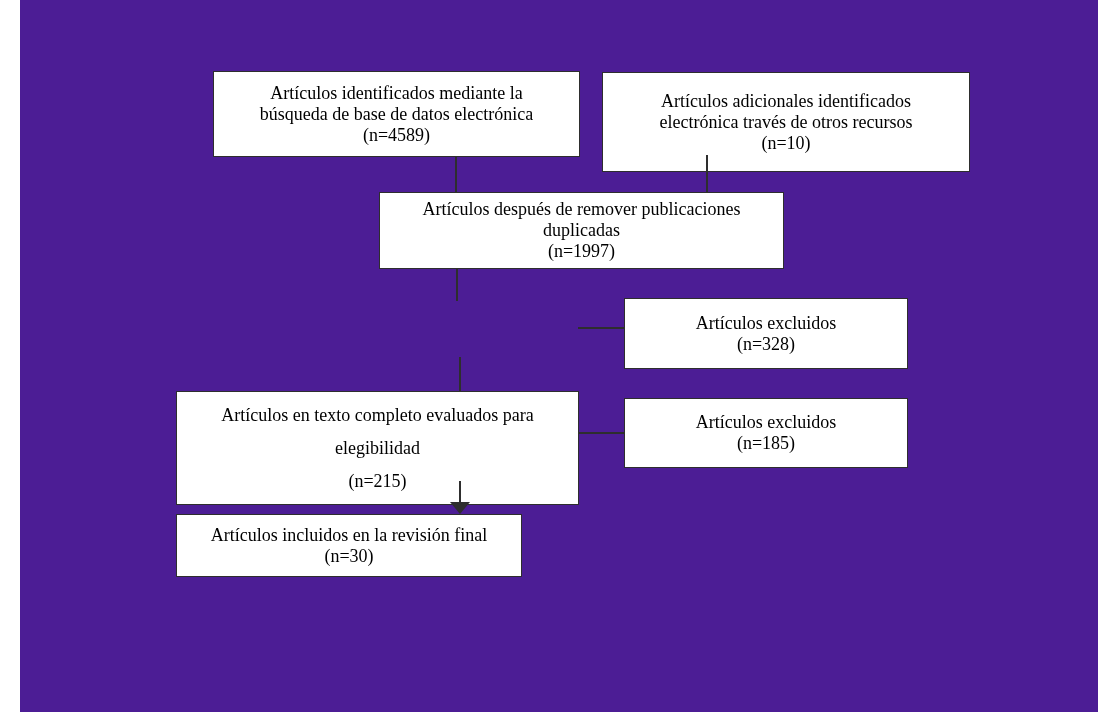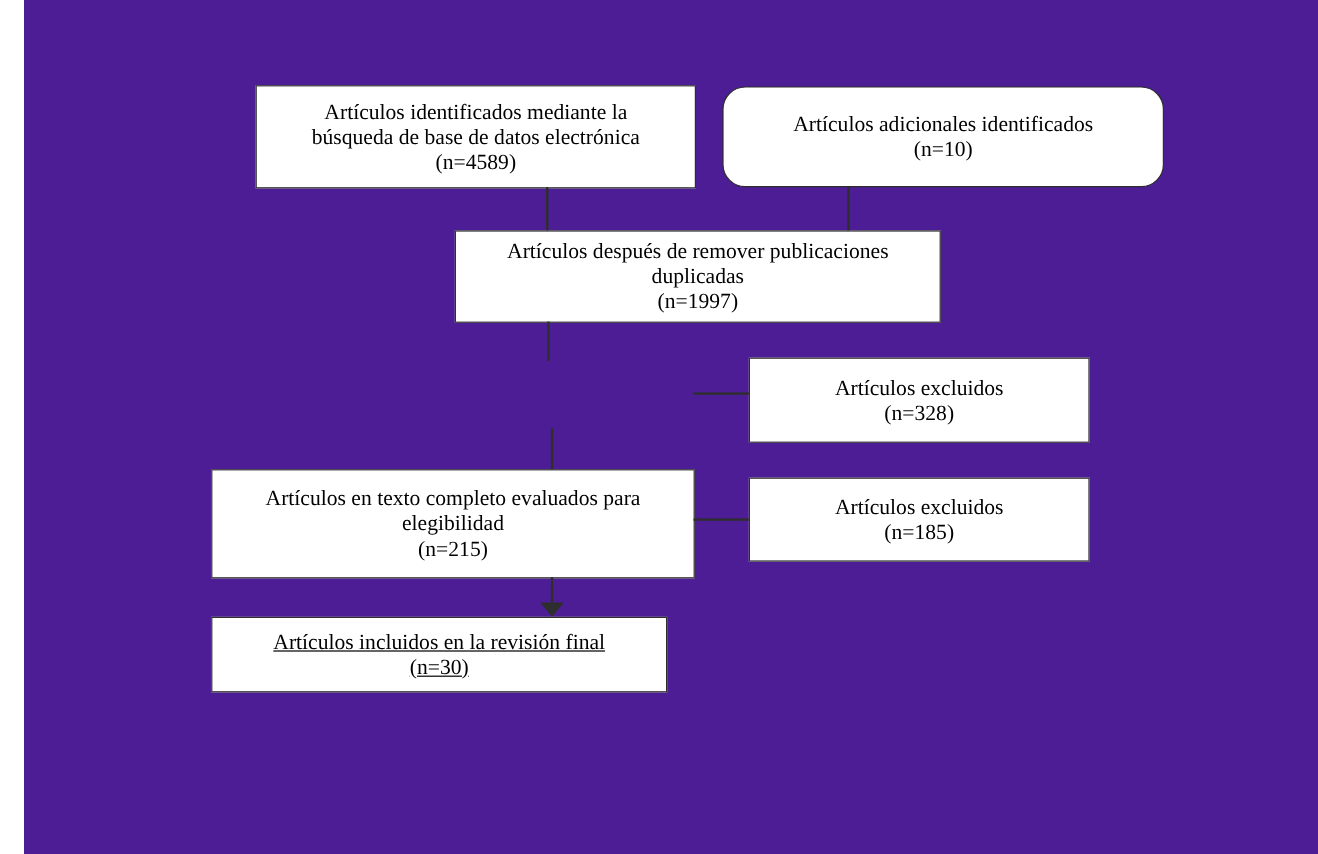--- a/index.html
+++ b/index.html
@@ -38,27 +38,27 @@
   .arrow-head {
     position: absolute;
     width: 0;
     height: 0;
     border-left: 10px solid transparent;
     border-right: 10px solid transparent;
     border-top: 12px solid #2e2e2e;
   }
   
   #box-identified { left: 193px; top: 71px;  width: 367px; height: 86px; }
-  #box-additional { left: 582px; top: 72px;  width: 368px; height: 84px; border-radius: 19px; }
+  #box-additional { left: 582px; top: 72px;  width: 368px; height: 100px; }
   #box-duplicates { left: 359px; top: 192px; width: 405px; height: 77px; }
   #box-screened   { left: 156px; top: 301px; width: 403px; height: 57px; }
   #box-excluded1  { left: 604px; top: 298px; width: 284px; height: 71px; }
-  #box-fulltext   { left: 156px; top: 391px; width: 403px; height: 91px; }
+  #box-fulltext   { left: 156px; top: 391px; width: 403px; height: 114px; gap: 12px; }
   #box-excluded2  { left: 604px; top: 398px; width: 284px; height: 70px; }
-  #box-included   { left: 156px; top: 514px; width: 380px; height: 63px; text-decoration: underline; }
+  #box-included   { left: 156px; top: 514px; width: 346px; height: 63px; }
   
   #conn-v1 { left: 435px; top: 156px; width: 2px;  height: 36px; }
   #conn-v2 { left: 686px; top: 155px; width: 2px;  height: 37px; }
   #conn-v3 { left: 436px; top: 268px; width: 2px;  height: 33px; }
   #conn-v4 { left: 439px; top: 357px; width: 2px;  height: 34px; }
   #conn-h1 { left: 558px; top: 327px; width: 46px; height: 2px; }
   #conn-h2 { left: 558px; top: 432px; width: 46px; height: 2px; }
   #conn-arrow-line { left: 439px; top: 481px; width: 2px; height: 23px; }
   #arrow-head { left: 430px; top: 502px; }
 </style>
@@ -68,20 +68,21 @@
 <div class="canvas">
 
   <div class="box" id="box-identified">
     <div class="bline">Artículos identificados mediante la</div>
     <div class="bline">búsqueda de base de datos electrónica</div>
     <div class="bline">(n=4589)</div>
   </div>
 
   <div class="box" id="box-additional">
     <div class="bline">Artículos adicionales identificados</div>
+    <div class="bline">electrónica través de otros recursos</div>
     <div class="bline">(n=10)</div>
   </div>
 
   <div class="box" id="box-duplicates">
     <div class="bline">Artículos después de remover publicaciones</div>
     <div class="bline">duplicadas</div>
     <div class="bline">(n=1997)</div>
   </div>
 
 

